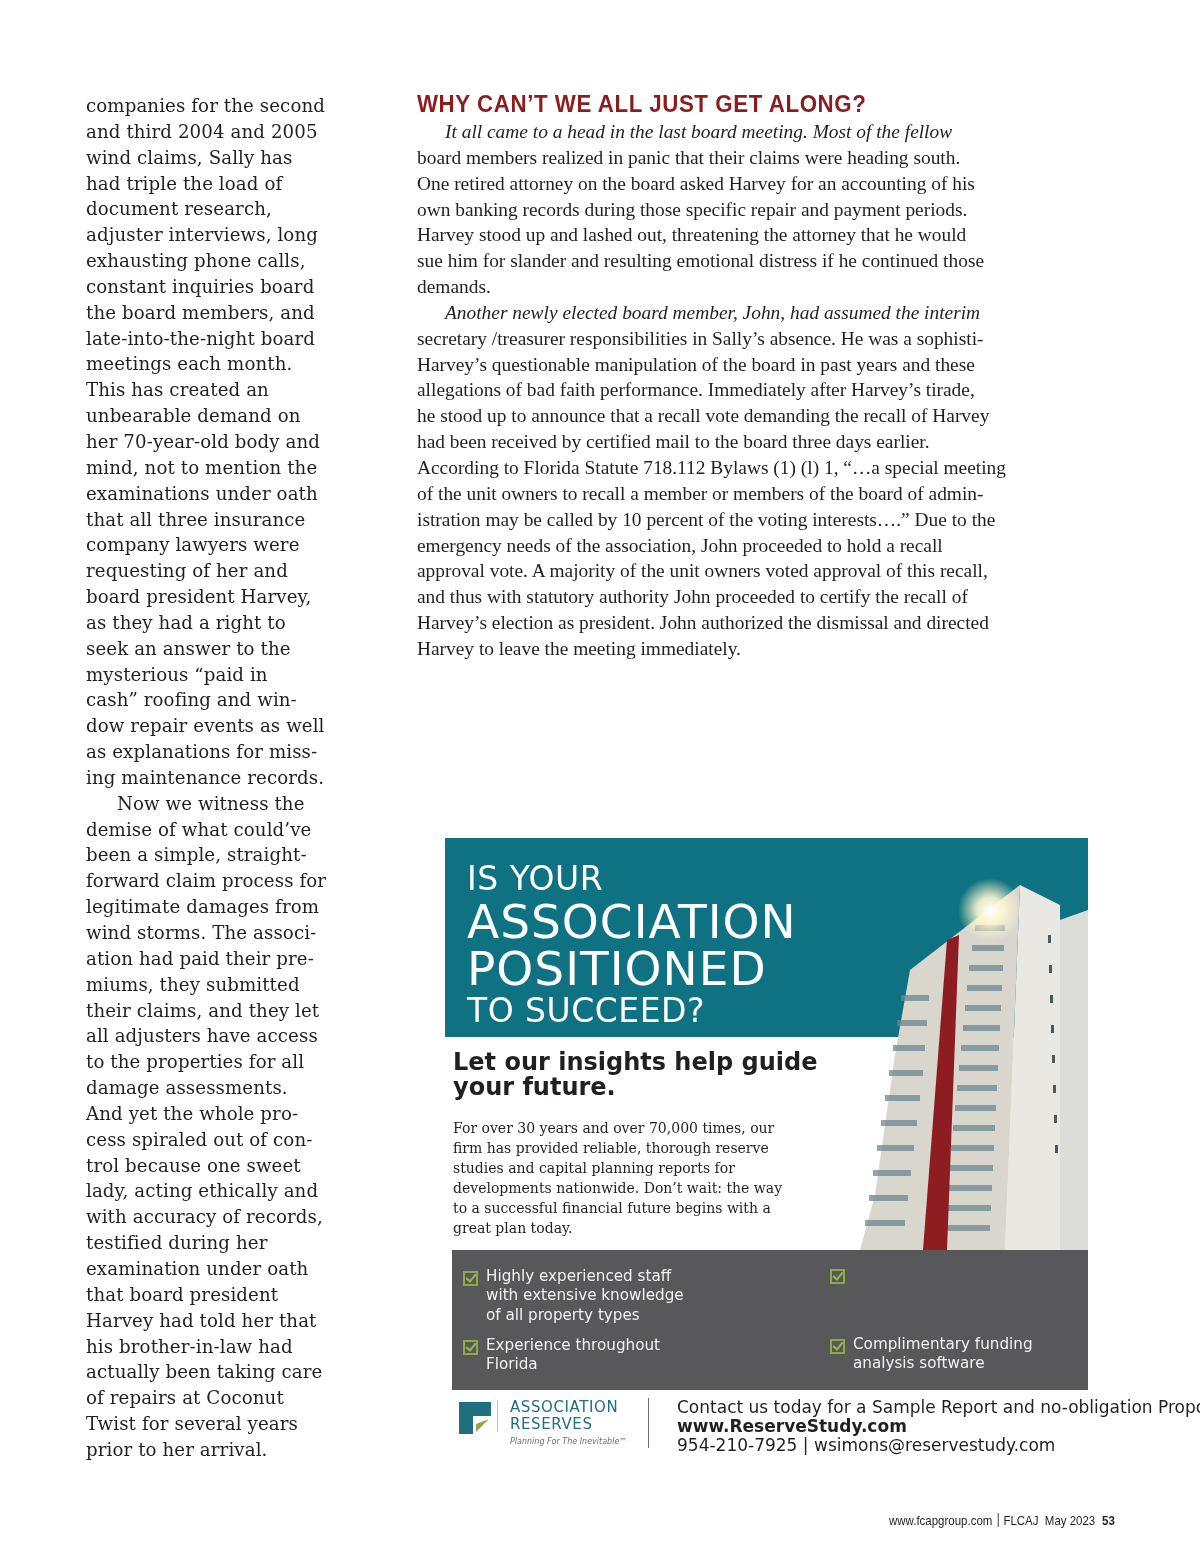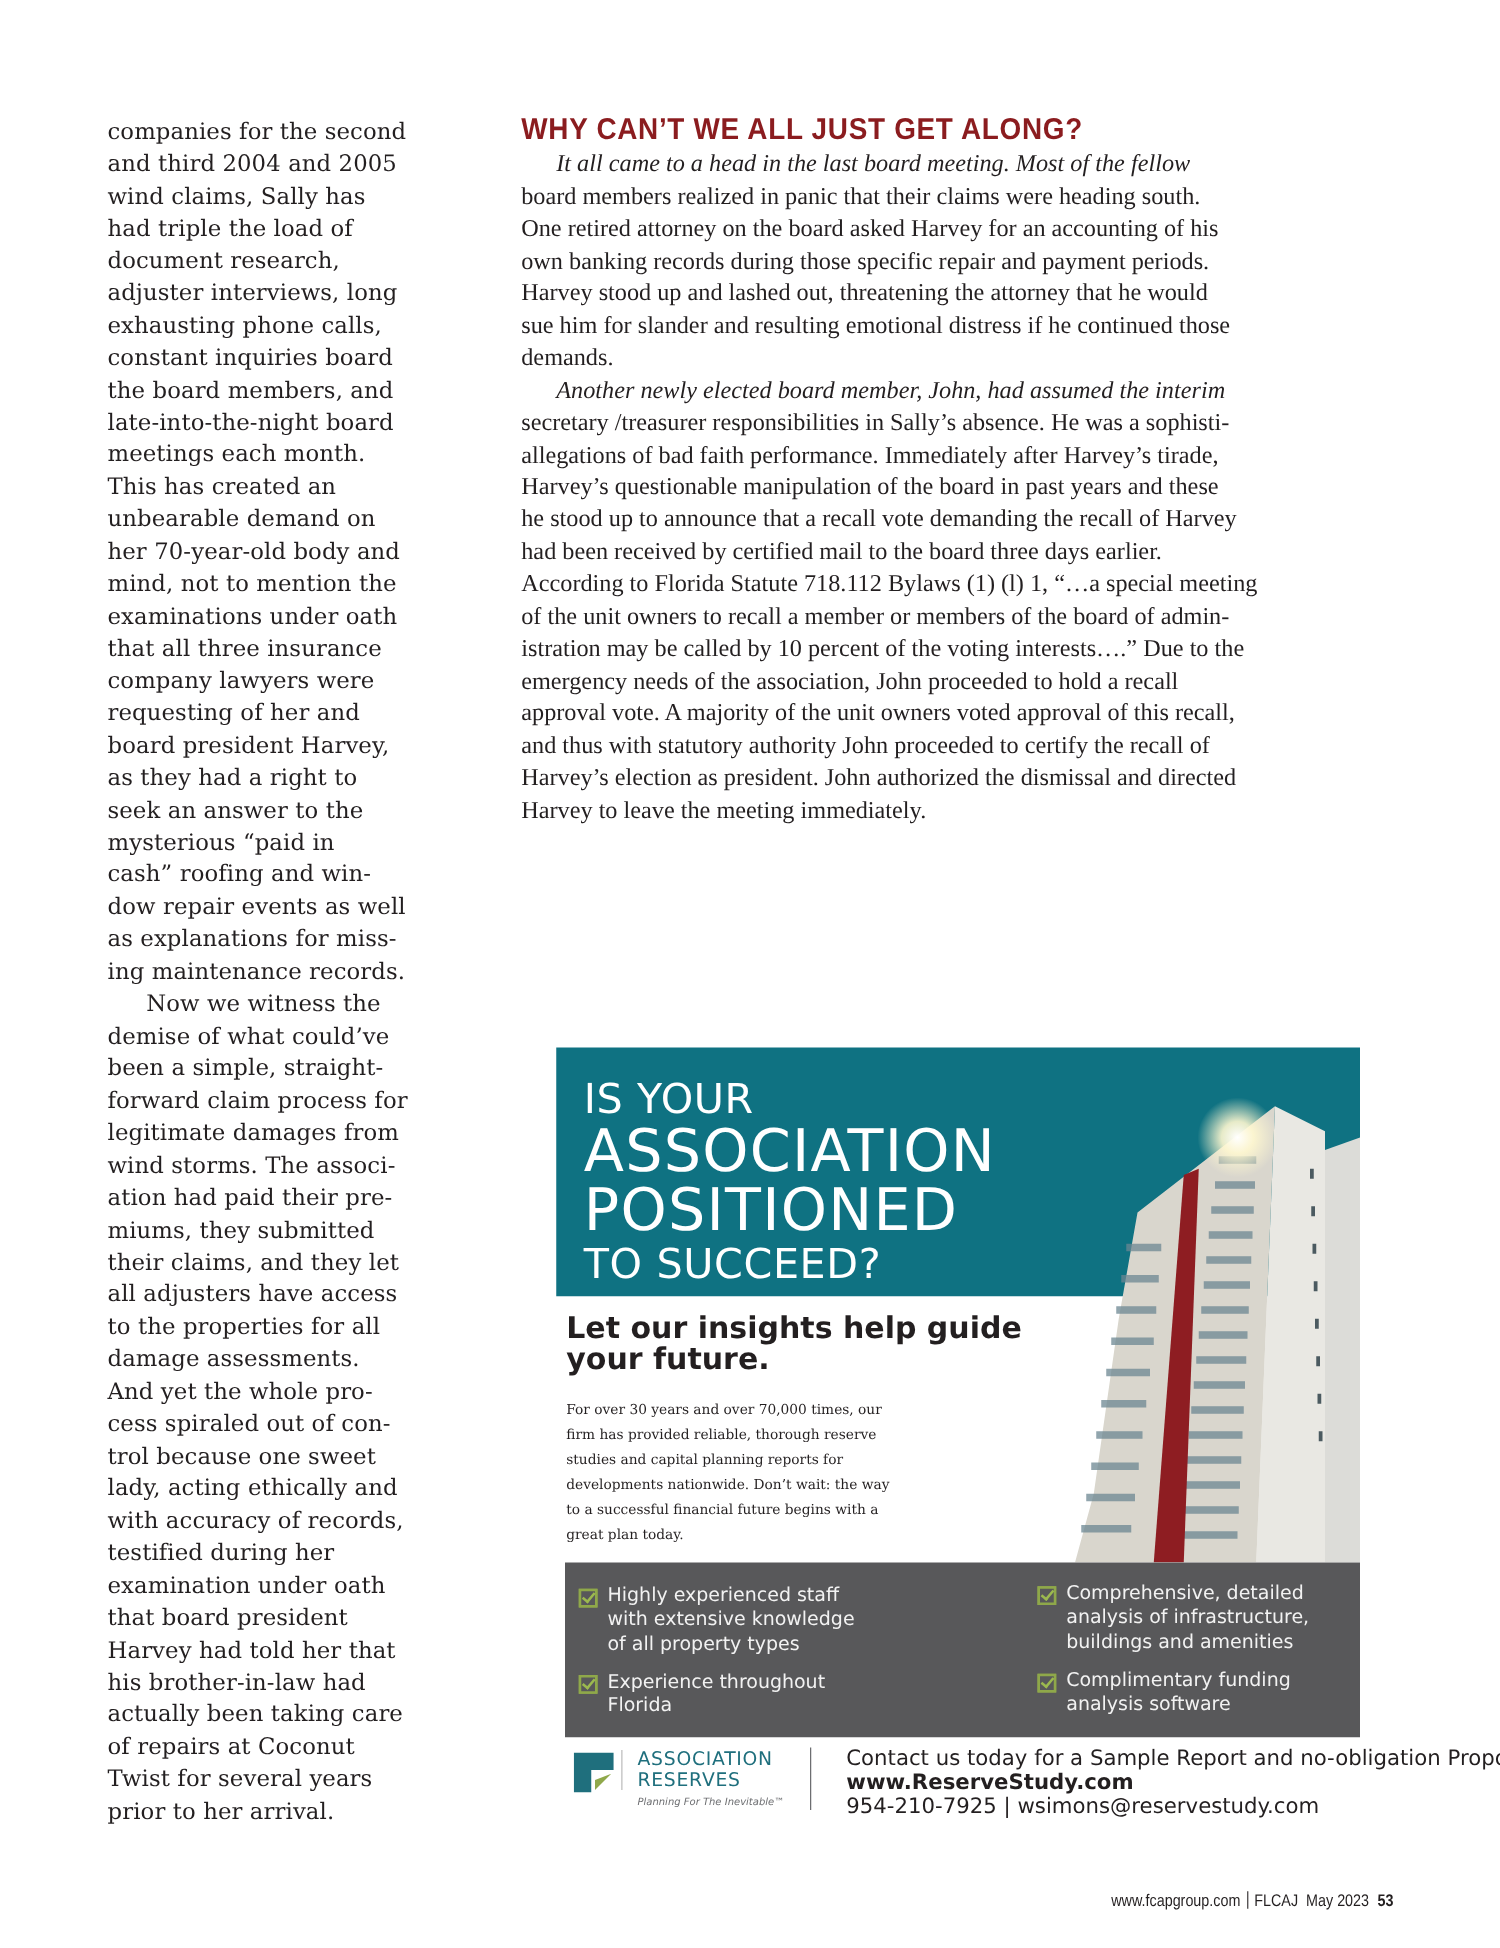--- a/index.html
+++ b/index.html
@@ -52,21 +52,21 @@
   }
 
   .ad-sub {
     position: absolute; left: 8px; top: 212px; width: 400px;
     font-family: "DejaVu Sans", "Liberation Sans", sans-serif;
     font-weight: bold; font-size: 24px; line-height: 25px; color: #231f20;
   }
   .ad-body {
     position: absolute; left: 8px; top: 280px; width: 410px;
     font-family: "DejaVu Serif", "Liberation Serif", serif;
-    font-size: 11px; line-height: 20px; color: #231f20;
+    font-size: 14px; line-height: 20px; color: #231f20;
   }
   .ad-body .line { display: block; white-space: nowrap; }
 
   .ad-gray {
     position: absolute; left: 7px; top: 412px; width: 636px; height: 140px;
     background: #58585a;
   }
   .feature {
     position: absolute; display: flex; align-items: flex-start;
     font-family: "DejaVu Sans", "Liberation Sans", sans-serif;
@@ -188,22 +188,22 @@
     <div class="body-text">
       <span class="line indent">It all came to a head in the last board meeting. Most of the fellow</span>
       <span class="line">board members realized in panic that their claims were heading south.</span>
       <span class="line">One retired attorney on the board asked Harvey for an accounting of his</span>
       <span class="line">own banking records during those specific repair and payment periods.</span>
       <span class="line">Harvey stood up and lashed out, threatening the attorney that he would</span>
       <span class="line">sue him for slander and resulting emotional distress if he continued those</span>
       <span class="line">demands.</span>
       <span class="line indent">Another newly elected board member, John, had assumed the interim</span>
       <span class="line">secretary /treasurer responsibilities in Sally’s absence. He was a sophisti-</span>
+      <span class="line">Harvey’s questionable manipulation of the board in past years and these</span>
       <span class="line">allegations of bad faith performance. Immediately after Harvey’s tirade,</span>
-      <span class="line">Harvey’s questionable manipulation of the board in past years and these</span>
       <span class="line">he stood up to announce that a recall vote demanding the recall of Harvey</span>
       <span class="line">had been received by certified mail to the board three days earlier.</span>
       <span class="line">According to Florida Statute 718.112 Bylaws (1) (l) 1, “…a special meeting</span>
       <span class="line">of the unit owners to recall a member or members of the board of admin-</span>
       <span class="line">istration may be called by 10 percent of the voting interests….” Due to the</span>
       <span class="line">emergency needs of the association, John proceeded to hold a recall</span>
       <span class="line">approval vote. A majority of the unit owners voted approval of this recall,</span>
       <span class="line">and thus with statutory authority John proceeded to certify the recall of</span>
       <span class="line">Harvey’s election as president. John authorized the dismissal and directed</span>
       <span class="line">Harvey to leave the meeting immediately.</span>
@@ -308,25 +308,20 @@
       </div>
       <div class="feature" style="left:11px; top:86px;">
         <span class="check"></span>
         <div class="flines">
           <span class="line">Experience throughout</span>
           <span class="line">Florida</span>
         </div>
       </div>
       <div class="feature" style="left:378px; top:15px;">
         <span class="check"></span>
-        <div class="flines">
-          <span class="line">Comprehensive, detailed</span>
-          <span class="line">analysis of infrastructure,</span>
-          <span class="line">buildings and amenities</span>
-        </div>
       </div>
       <div class="feature" style="left:378px; top:85px;">
         <span class="check"></span>
         <div class="flines">
           <span class="line">Complimentary funding</span>
           <span class="line">analysis software</span>
         </div>
       </div>
     </div>
 

